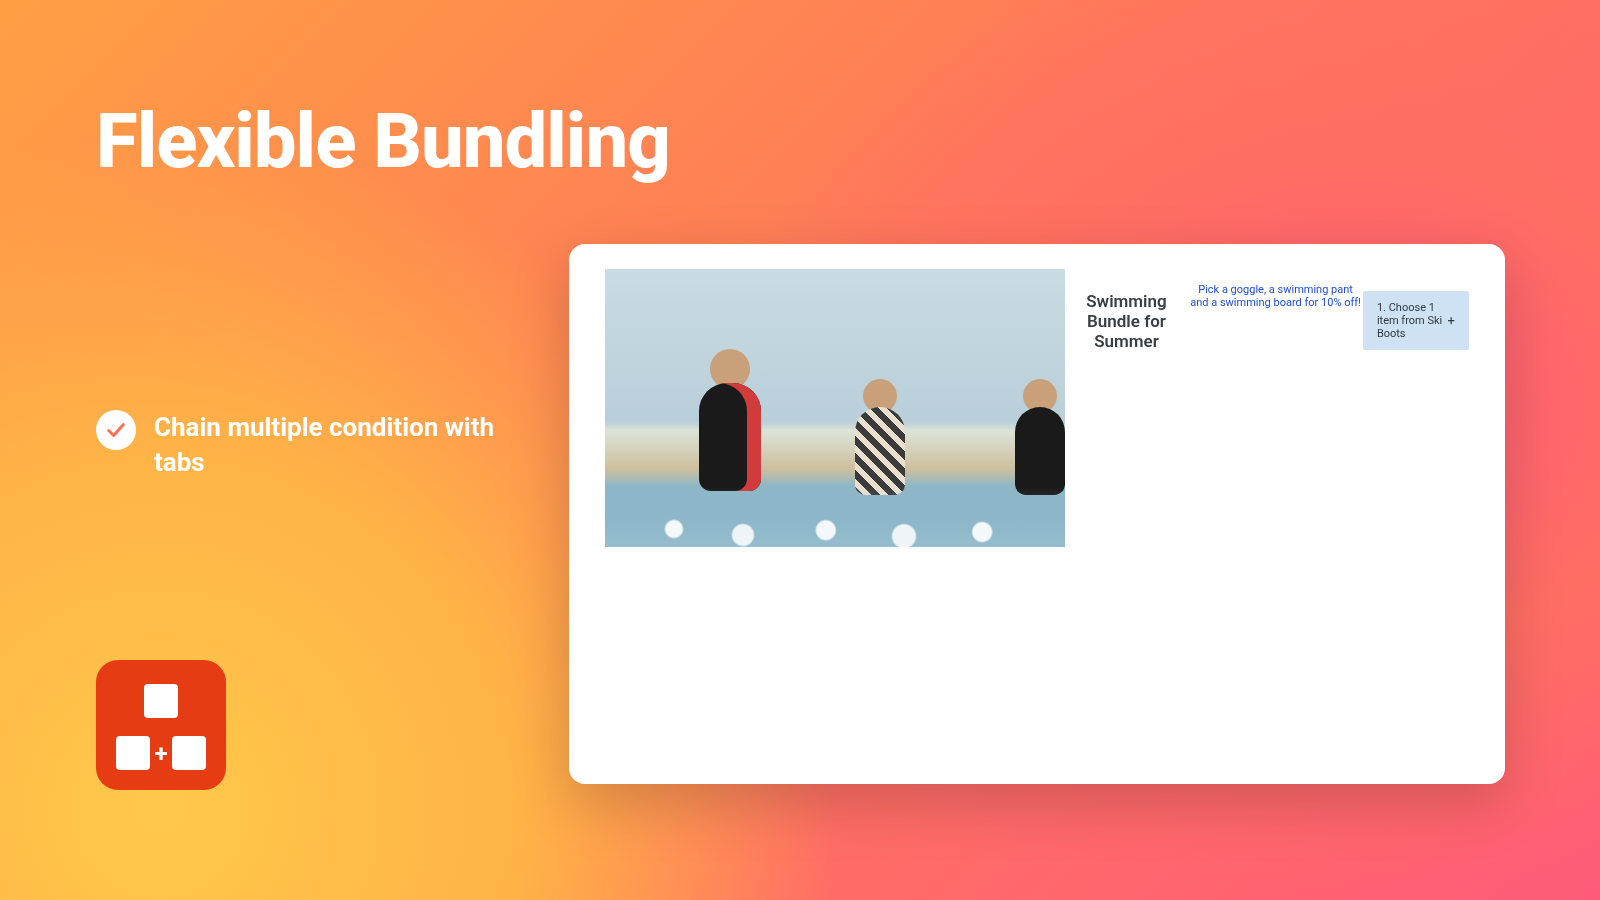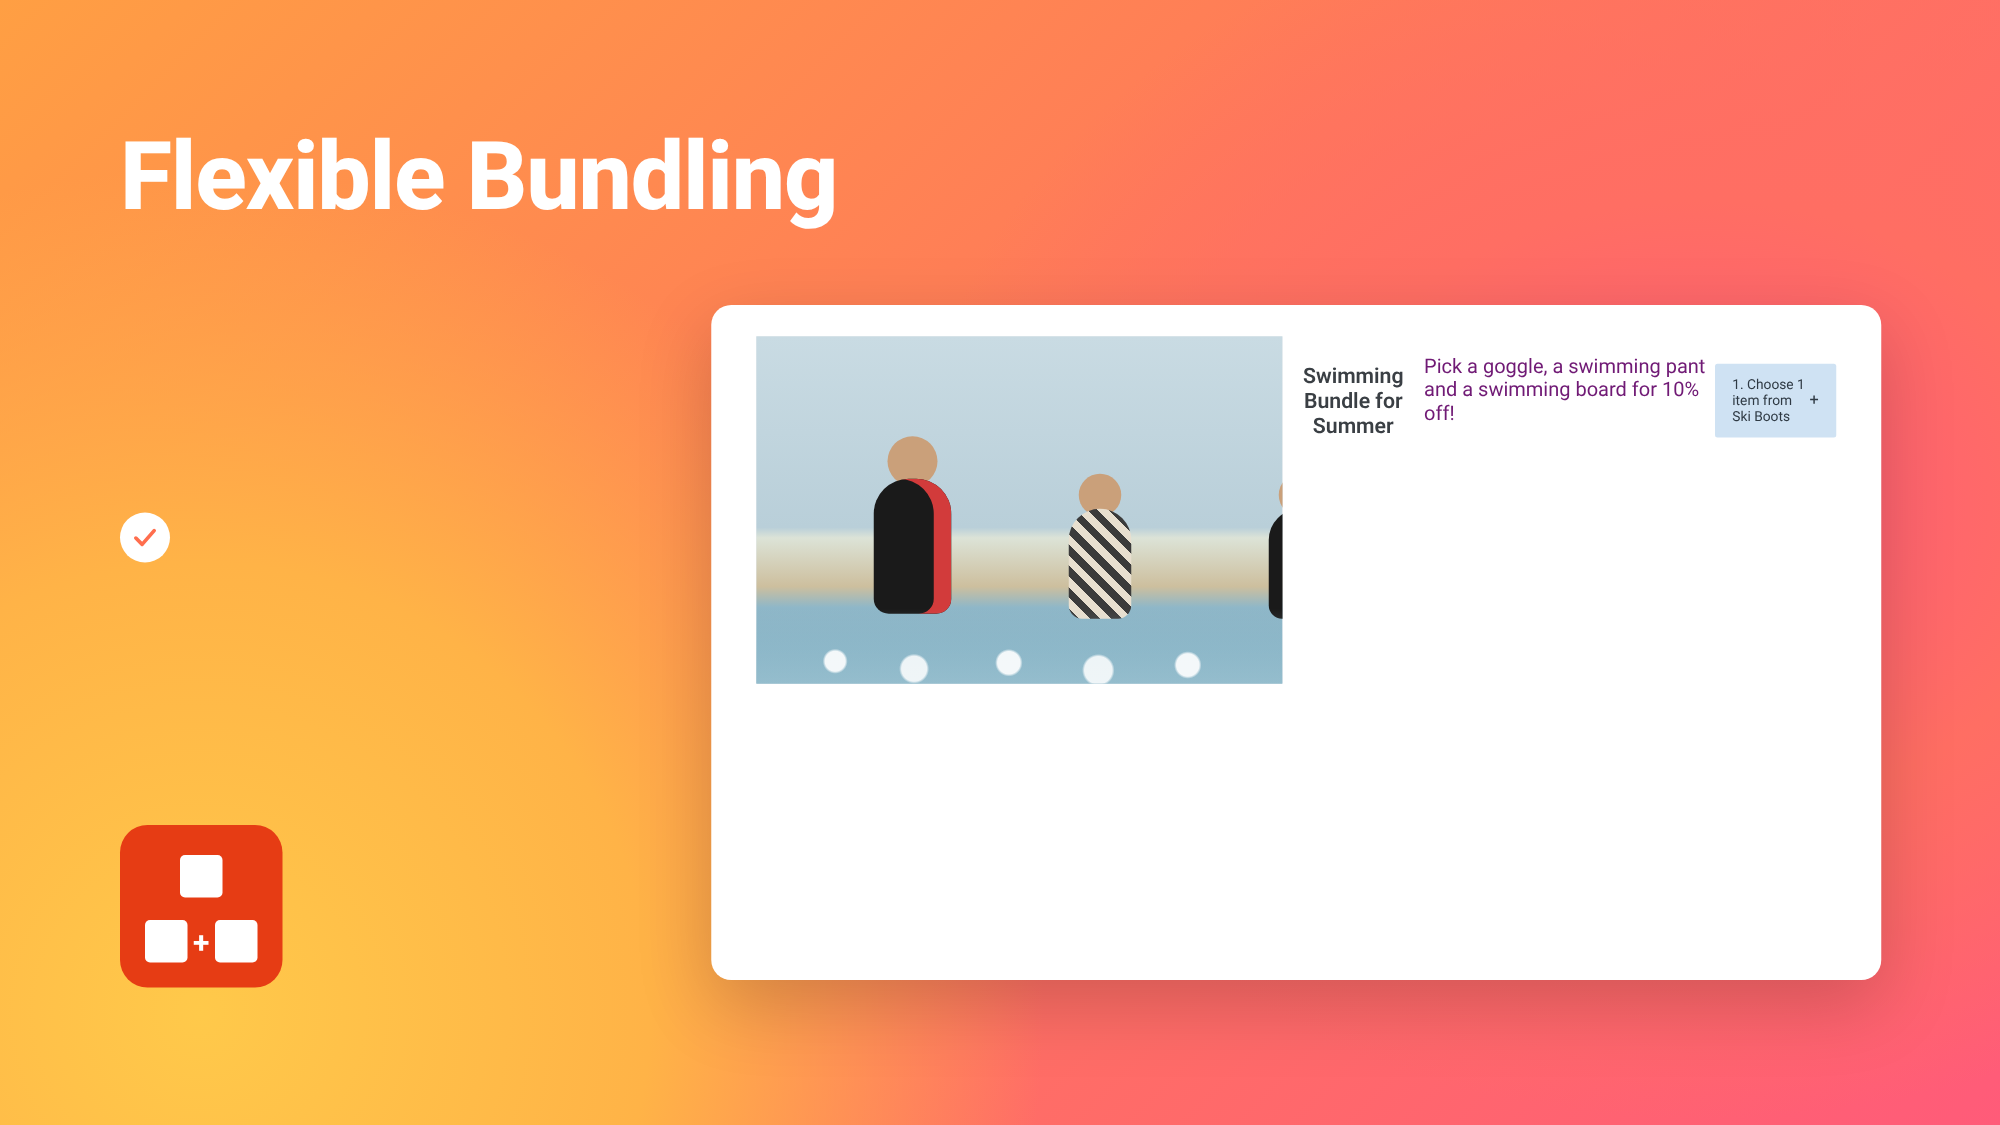--- a/index.html
+++ b/index.html
@@ -111,22 +111,23 @@
 
   .bundle-title {
     margin-top: 22px;
     text-align: center;
     font-size: 17px;
     font-weight: 600;
     color: #3a3f44;
   }
   .bundle-sub {
     margin-top: 14px;
-    font-size: 16px;
-    color: #701a75;
+    text-align: center;
+    font-size: 11px;
+    color: #1d4ed8;
   }
 
   .acc {
     margin-top: 22px;
     display: flex; flex-direction: column; gap: 18px;
   }
   .acc-row {
     background: #cfe2f3;
     color: #2f3a44;
     font-size: 11px;
@@ -142,20 +143,21 @@
 <div class="canvas">
 
   <div class="headline">Flexible Bundling</div>
 
   <div class="feature">
     <div class="check-badge">
       <svg viewBox="0 0 24 24" fill="none" stroke="#ff6e4e" stroke-width="3.2" stroke-linecap="round" stroke-linejoin="round">
           <polyline points="4 12.5 9.5 18 20 6"></polyline>
         </svg>
     </div>
+    <div class="feature-text">Chain multiple condition with tabs</div>
   </div>
 
   <div class="app-icon">
     <div class="app-icon-inner">
       <div class="sq top"></div>
       <div class="sq bl"></div>
       <div class="sq br"></div>
       <div class="plus">+</div>
     </div>
   </div>

